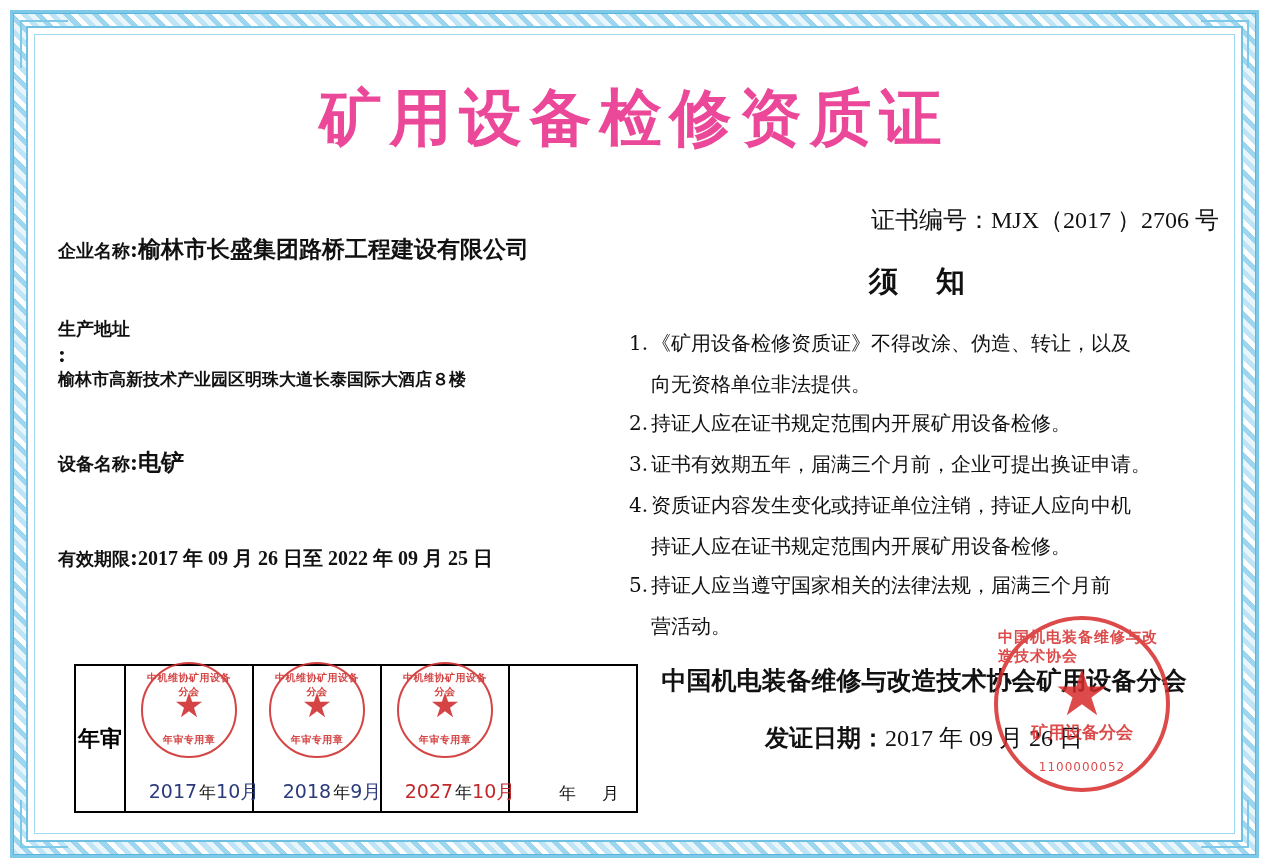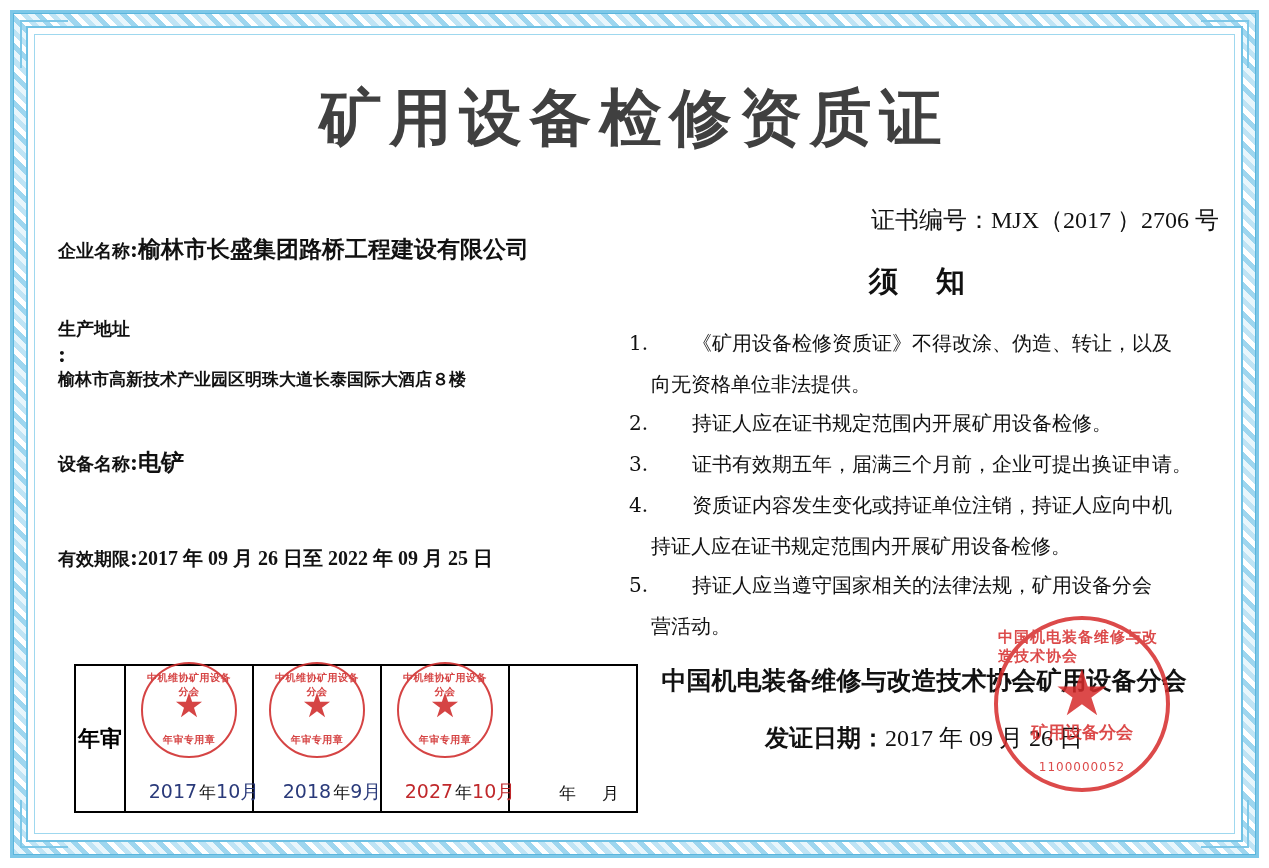--- a/index.html
+++ b/index.html
@@ -62,21 +62,21 @@
     left: 44px; top: 44px; right: 44px; bottom: 44px;
   }
 
   
   .title {
     text-align: center;
     font-family: "DejaVu Serif", serif;
     font-size: 62px;
     font-weight: bold;
     letter-spacing: 8px;
-    color: #404040;
+    color: #ec4899;
     margin-top: 40px;
     line-height: 1.1;
   }
 
   
   .body {
     position: absolute;
     left: 0; right: 0;
     top: 160px;
     bottom: 0;
@@ -241,21 +241,21 @@
   .notice-item {
     display: flex;
     align-items: flex-start;
     margin-bottom: 2px;
   }
   .notice-num {
     width: 22px;
     flex: 0 0 22px;
     text-align: left;
   }
-  .notice-text { flex: 1; margin-left: 41px; }
+  .notice-text { flex: 1; }
   .notice-cont { padding-left: 22px; }
 
   .org {
     position: absolute;
     left: 0; right: 0;
     top: 460px;
     text-align: center;
     font-size: 25px;
     font-weight: bold;
     font-family: "DejaVu Sans", sans-serif;
@@ -457,21 +457,21 @@
           </div>
 
           <div class="notice-item">
             <span class="notice-num">4.</span>
             <span class="notice-text">资质证内容发生变化或持证单位注销，持证人应向中机</span>
           </div>
           <div class="notice-cont">持证人应在证书规定范围内开展矿用设备检修。</div>
 
           <div class="notice-item">
             <span class="notice-num">5.</span>
-            <span class="notice-text">持证人应当遵守国家相关的法律法规，矿用设备分会</span>
+            <span class="notice-text">持证人应当遵守国家相关的法律法规，届满三个月前</span>
           </div>
           <div class="notice-cont">营活动。</div>
         </div>
 
         <div class="org">中国机电装备维修与改造技术协会矿用设备分会</div>
 
         <div class="issue">
           <span class="lbl">发证日期：</span><span>2017 年 09 月 26 日</span>
         </div>
 

